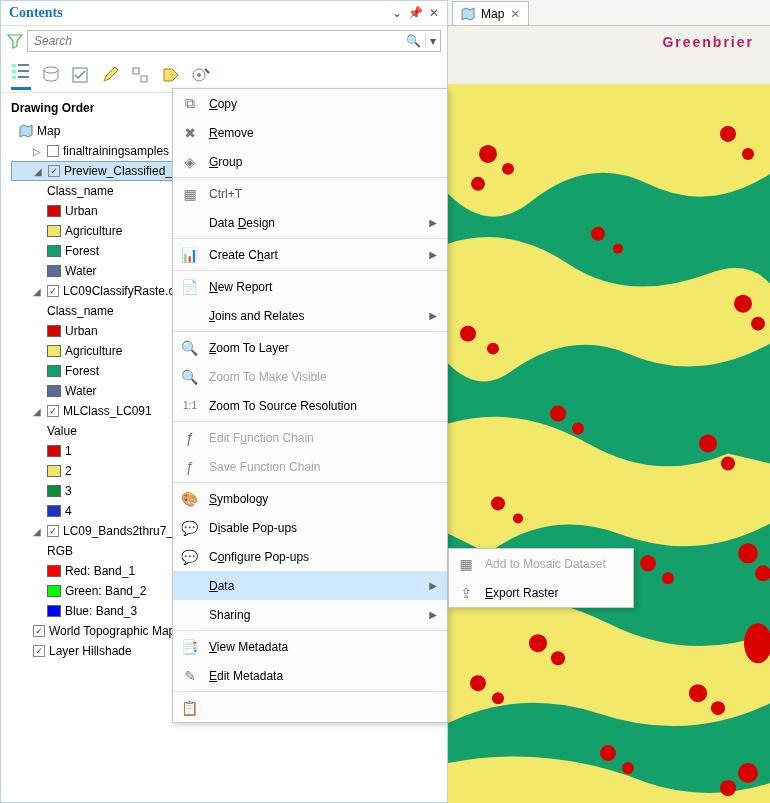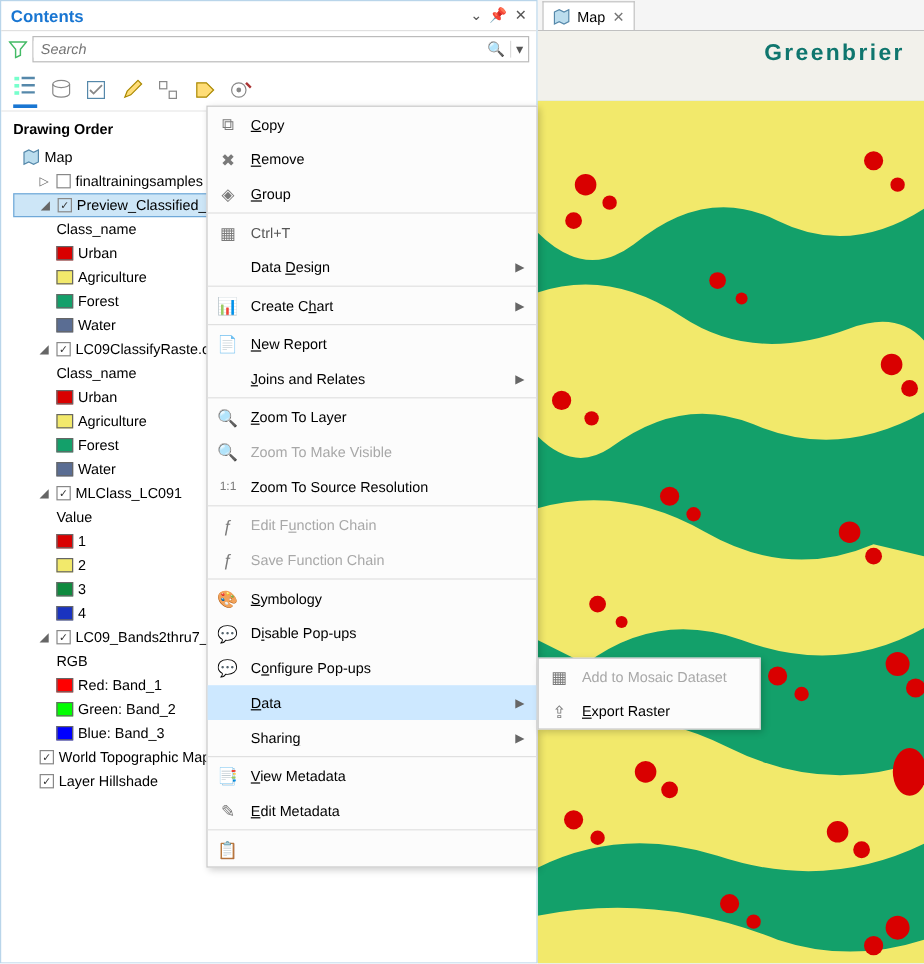--- a/index.html
+++ b/index.html
@@ -1,20 +1,20 @@
 <!DOCTYPE html>
 <html><head>
 <meta charset="utf-8">
 <style>
   * { box-sizing: border-box; margin: 0; padding: 0; font-family: 'Segoe UI', Tahoma, sans-serif; font-size: 12px; }
   body { width: 770px; height: 803px; display: flex; background: #fff; overflow: hidden; }
   
   .contents-pane { width: 448px; height: 803px; border: 1px solid #b9d5ea; position: relative; background: #fff; }
   .pane-header { display: flex; align-items: center; padding: 4px 8px; border-bottom: 1px solid #e0e0e0; }
-  .pane-title { color: #1976d2; font-size: 14px; font-weight: 600; flex: 1; }
+  .pane-title { color: #1976d2; font-size: 14px; font-weight: 600; flex: 1; font-family: Liberation Serif, serif; }
   .pane-btns { display: flex; gap: 6px; }
   .pane-btns span { color: #555; cursor: pointer; font-size: 12px; }
   
   .search-row { display: flex; align-items: center; padding: 4px 6px; gap: 4px; }
   .filter-icon { width: 16px; height: 16px; }
   .search-box { flex: 1; display: flex; align-items: center; border: 1px solid #bbb; height: 22px; }
   .search-input { flex: 1; border: none; outline: none; padding: 0 6px; font-style: italic; color: #14532d; }
   .search-mag { padding: 0 4px; color: #555; }
   .search-dd { padding: 0 4px; color: #555; border-left: 1px solid #ddd; }
   
@@ -33,21 +33,21 @@
   .cb { width: 12px; height: 12px; border: 1px solid #888; display: inline-flex; align-items: center; justify-content: center; font-size: 9px; color: #333; }
   .swatch { width: 14px; height: 12px; border: 1px solid #666; }
   .layer-icon { width: 14px; height: 14px; }
   
   .map-pane { flex: 1; display: flex; flex-direction: column; }
   .maptab-bar { height: 26px; background: #f5f5f5; display: flex; align-items: flex-end; border-bottom: 1px solid #c0c0c0; padding-left: 4px; }
   .maptab { background: #fff; border: 1px solid #c0c0c0; border-bottom: none; padding: 3px 8px; display: flex; align-items: center; gap: 6px; height: 24px; }
   .maptab-close { color: #777; }
   .map-canvas { flex: 1; position: relative; overflow: hidden; }
   .basemap { position: absolute; inset: 0; background: #f3f2ed; }
-  .basemap-label { position:absolute; top:8px; right:16px; color:#0f766e; font-weight:600; letter-spacing:2px; font-size:19px; }
+  .basemap-label { position:absolute; top:8px; right:16px; color:#be185d; font-weight:600; letter-spacing:2px; font-size:14px; }
   .classified { position: absolute; left: 0; right: 0; top: 58px; bottom: 0; }
   
   .context-menu { position: absolute; left: 172px; top: 88px; width: 276px; background: #fcfcfc; border: 1px solid #c8c8c8; box-shadow: 2px 2px 6px rgba(0,0,0,.2); z-index: 50; }
   .cm-item { display: flex; align-items: center; height: 29px; padding: 0 10px 0 8px; gap: 10px; cursor: default; }
   .cm-item.disabled { color: #a8a8a8; }
   .cm-item.hovered { background: #cde8ff; }
   .cm-ico { width: 18px; height: 18px; display: flex; align-items: center; justify-content: center; color: #7a7a7a; font-size: 14px; }
   .cm-label { flex: 1; }
   .cm-label .ul { text-decoration: underline; }
   .cm-short { color: #555; text-align: center; }

